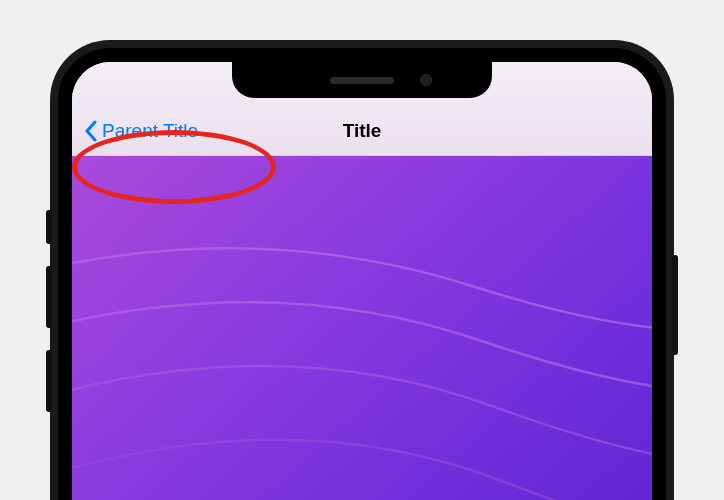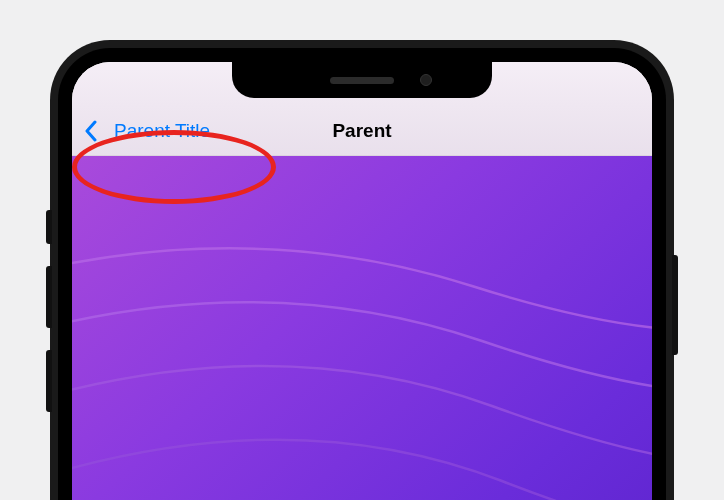--- a/index.html
+++ b/index.html
@@ -77,21 +77,21 @@
       background: linear-gradient(to bottom, #efe7f1, #e9e0ec);
       display: flex;
       align-items: center;
       padding: 0 12px;
       position: relative;
       border-bottom: 0.5px solid rgba(0,0,0,0.08);
     }
     .back-button {
       display: flex;
       align-items: center;
-      gap: 16px;
+      gap: 4px;
       color: #007aff;
       font-size: 19px;
       cursor: pointer;
       z-index: 2;
       font-weight: 400;
     }
     .chevron {
       width: 14px;
       height: 22px;
       display: flex;
@@ -179,21 +179,21 @@
       <div class="status-bar"></div>
       <div class="nav-bar">
         <div class="back-button">
           <span class="chevron">
             <svg viewBox="0 0 12 22" fill="none">
               <path d="M10 2 L2 11 L10 20" stroke="#007aff" stroke-width="3" stroke-linecap="round" stroke-linejoin="round"></path>
             </svg>
           </span>
           <span>Parent Title</span>
         </div>
-        <div class="nav-title">Parent</div>
+        <div class="nav-title">Title</div>
       </div>
       <div class="content">
         <svg viewBox="0 0 580 520" preserveAspectRatio="xMidYMin slice">
           <defs>
             <linearGradient id="bg" x1="0%" y1="0%" x2="100%" y2="100%">
               <stop offset="0%" stop-color="#a94adb"></stop>
               <stop offset="35%" stop-color="#8a3ae0"></stop>
               <stop offset="70%" stop-color="#6a2cda"></stop>
               <stop offset="100%" stop-color="#5821c9"></stop>
             </linearGradient>

